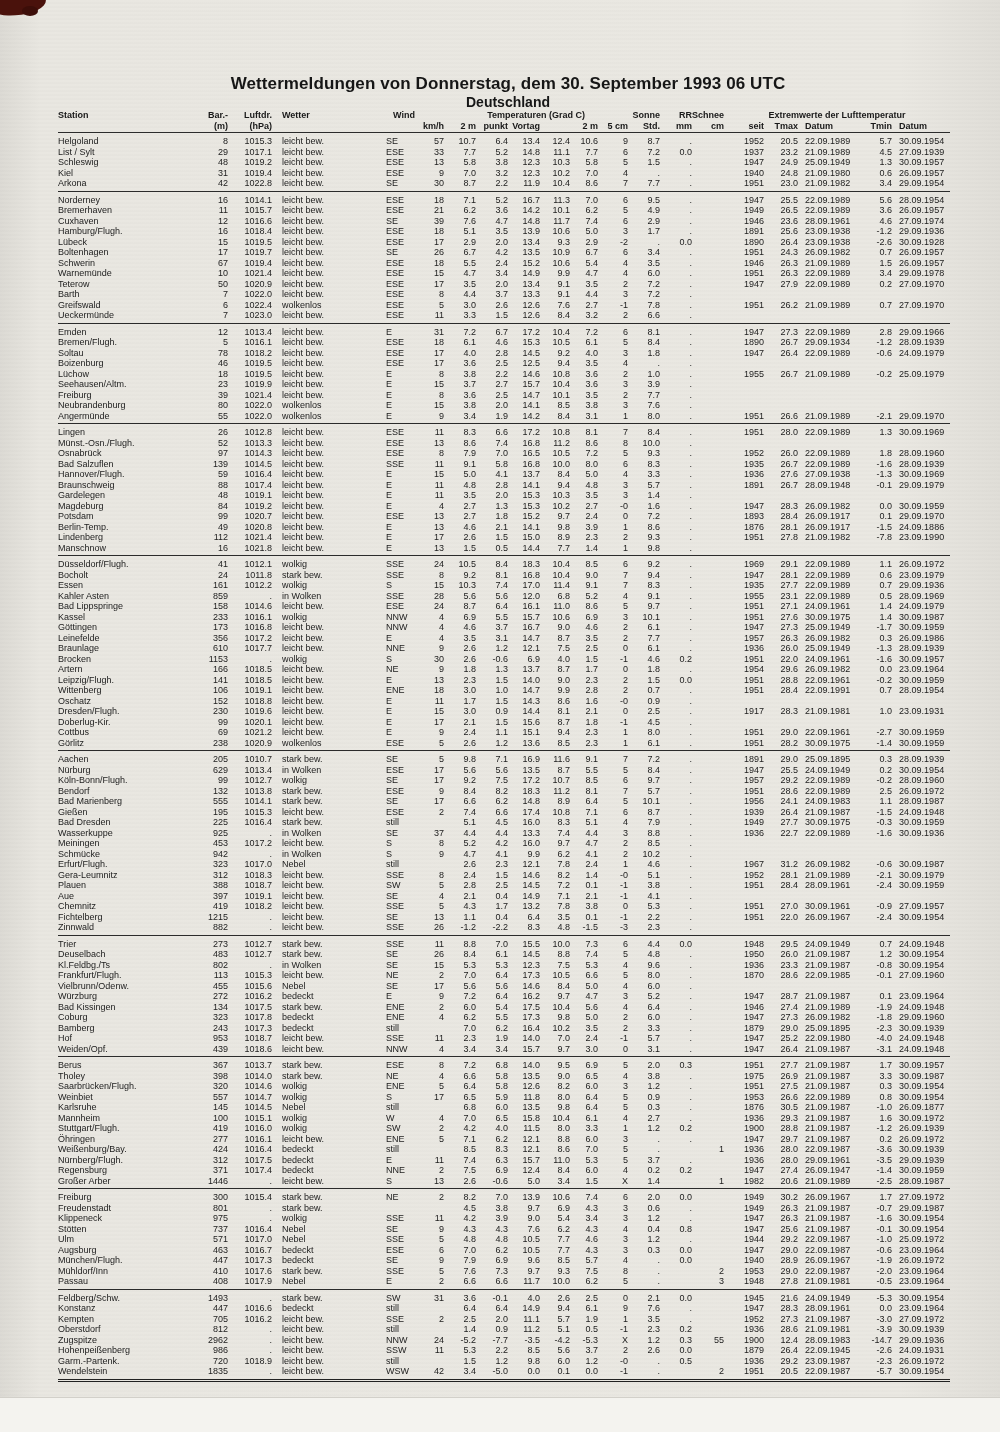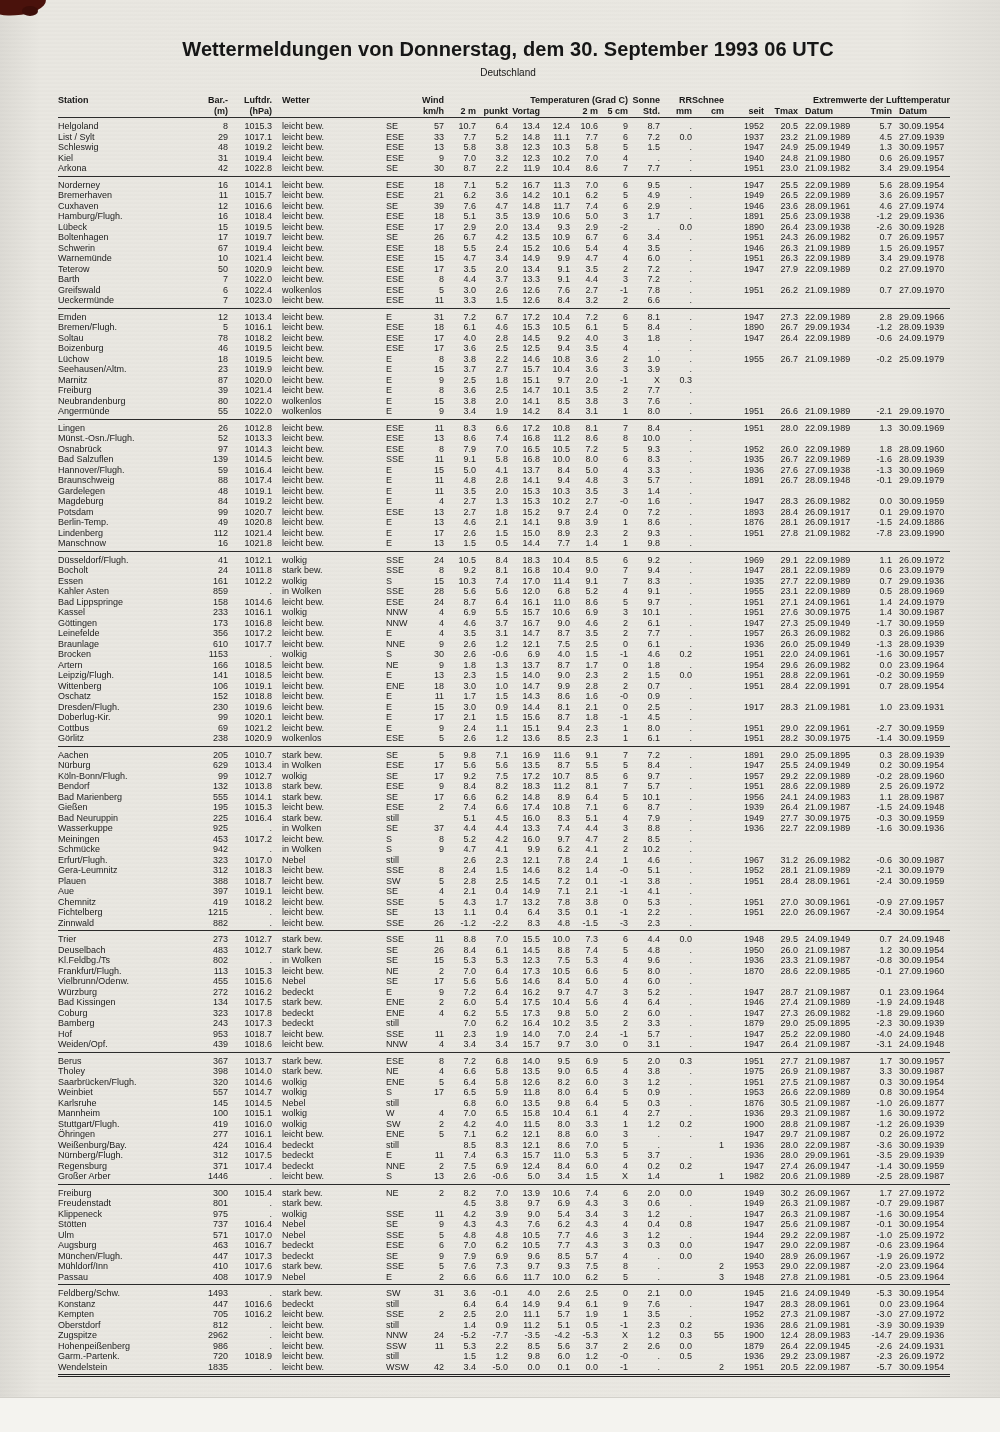--- a/index.html
+++ b/index.html
@@ -12,35 +12,35 @@
     color:#1e1e1e;
   }
   .paper-texture{position:absolute;inset:0;pointer-events:none;
     background:repeating-linear-gradient(0deg, rgba(0,0,0,0.012) 0 2px, rgba(255,255,255,0.012) 2px 4px);}
   .corner-mark{position:absolute;left:-6px;top:-7px;width:52px;height:22px;background:#4a120c;
     border-radius:0 40% 60% 30%;transform:rotate(-3deg);}
   .corner-mark2{position:absolute;left:22px;top:6px;width:16px;height:10px;background:#3c0e09;border-radius:50%;}
   .bottom-edge{position:absolute;left:0;bottom:0;width:1000px;height:34px;background:#f4f3ef;
     border-top:1px solid #d2d0ca;}
   .content{position:absolute;left:58px;top:0;width:900px;}
-  .title{margin-top:38px;text-align:center;font-weight:bold;font-size:20px;letter-spacing:.1px;color:#161616;}
-  .subtitle{margin-top:6px;text-align:center;font-weight:normal;font-size:10px;color:#161616;}
-  table{border-collapse:collapse;table-layout:fixed;width:892px;margin-top:17px;
+  .title{margin-top:74px;text-align:center;font-weight:bold;font-size:17px;letter-spacing:.1px;color:#161616;}
+  .subtitle{text-align:center;font-weight:bold;font-size:14px;color:#161616;}
+  table{border-collapse:collapse;table-layout:fixed;width:892px;margin-top:0;
     font-size:9px;color:#1c1c1c;}
   td,th{padding:0;margin:0;white-space:nowrap;overflow:visible;font-weight:normal;
     height:10.5px;line-height:10.5px;vertical-align:bottom;}
   thead th{font-weight:bold;height:11px;line-height:11px;color:#191919;}
   thead{border-bottom:1.6px solid #2b2b2b;}
   tbody{border-bottom:1.2px solid #2b2b2b;}
   tbody.last{border-bottom:3px double #222;}
   tbody tr:first-child td{padding-top:3px;}
   tbody tr:last-child td{padding-bottom:2px;}
   .l{text-align:left;}
   .r{text-align:right;}
-  .c{text-align:right;}
+  .c{text-align:center;}
   .we{text-align:left;padding-left:10px;}
   .di{text-align:left;padding-left:22px;}
   .dt{text-align:left;padding-left:7px;}
 </style>
 </head>
 <body>
 
 <div class="paper-texture"></div>
 <div class="corner-mark"></div>
 <div class="corner-mark2"></div>
@@ -614,42 +614,20 @@
           <td class="r">3.9</td>
           <td class="r">.</td>
           <td class="r"></td>
           <td class="r"></td>
           <td class="r"></td>
           <td class="dt"></td>
           <td class="r"></td>
           <td class="dt"></td>
         </tr>
         <tr>
-          <td class="l">Marnitz</td>
-          <td class="r">87</td>
-          <td class="r">1020.0</td>
-          <td class="we">leicht bew.</td>
-          <td class="di">E</td>
-          <td class="r">9</td>
-          <td class="r">2.5</td>
-          <td class="r">1.8</td>
-          <td class="r">15.1</td>
-          <td class="r">9.7</td>
-          <td class="r">2.0</td>
-          <td class="r">-1</td>
-          <td class="r">X</td>
-          <td class="r">0.3</td>
-          <td class="r"></td>
-          <td class="r"></td>
-          <td class="r"></td>
-          <td class="dt"></td>
-          <td class="r"></td>
-          <td class="dt"></td>
-        </tr>
-        <tr>
           <td class="l">Freiburg</td>
           <td class="r">39</td>
           <td class="r">1021.4</td>
           <td class="we">leicht bew.</td>
           <td class="di">E</td>
           <td class="r">8</td>
           <td class="r">3.6</td>
           <td class="r">2.5</td>
           <td class="r">14.7</td>
           <td class="r">10.1</td>
@@ -1500,21 +1478,21 @@
           <td class="r">8.7</td>
           <td class="r">.</td>
           <td class="r"></td>
           <td class="r">1939</td>
           <td class="r">26.4</td>
           <td class="dt">21.09.1987</td>
           <td class="r">-1.5</td>
           <td class="dt">24.09.1948</td>
         </tr>
         <tr>
-          <td class="l">Bad Neuruppin</td>
+          <td class="l">Bad Dresden</td>
           <td class="r">225</td>
           <td class="r">1016.4</td>
           <td class="we">stark bew.</td>
           <td class="di">still</td>
           <td class="r"></td>
           <td class="r">5.1</td>
           <td class="r">4.5</td>
           <td class="r">16.0</td>
           <td class="r">8.3</td>
           <td class="r">5.1</td>

